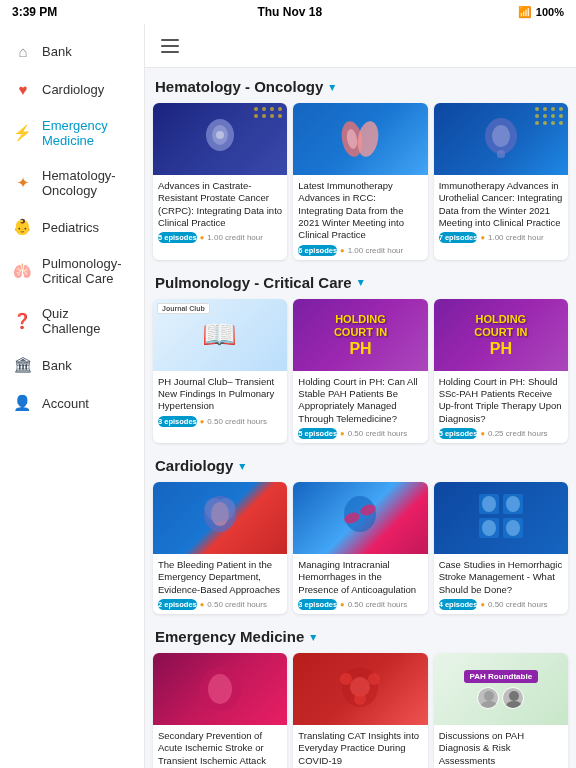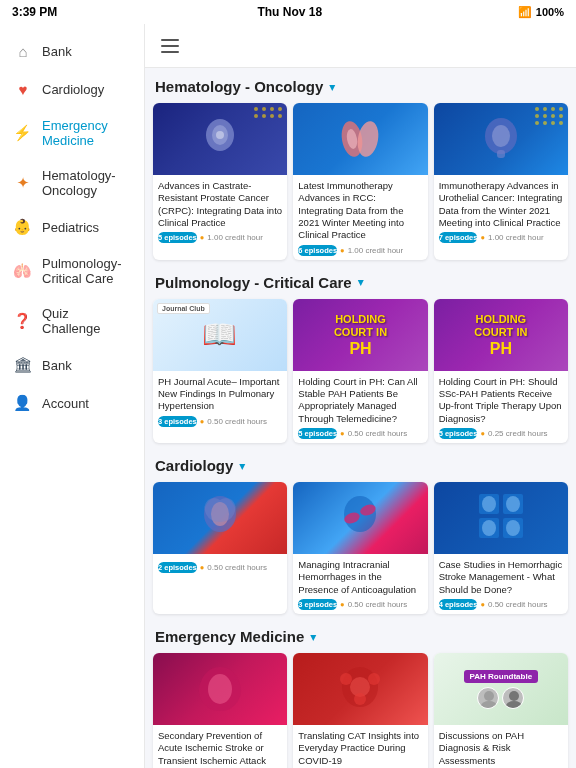--- a/index.html
+++ b/index.html
@@ -436,21 +436,21 @@
         <span class="dropdown-arrow">▾</span>
       </div>
       <div class="cards-row">
 
         <div class="card">
           <div class="card-img-placeholder bg-ph-journal" style="flex-direction:column;">
             <span class="card-badge">Journal Club</span>
             <span style="font-size:28px;">📖</span>
           </div>
           <div class="card-body">
-            <div class="card-desc">PH Journal Acute– Important New Findings In Pulmonary Hypertension</div>
+            <div class="card-desc">PH Journal Club– Transient New Findings In Pulmonary Hypertension</div>
             <div class="card-meta">
               <span class="meta-badge">3 episodes</span>
               <span class="meta-credit">●</span>
               <span>0.50 credit hours</span>
             </div>
           </div>
         </div>
 
         <div class="card">
           <div class="card-img-placeholder bg-holding-court" style="flex-direction:column; gap:2px;">
@@ -494,20 +494,21 @@
 
         <div class="card">
           <div class="card-img-placeholder bg-bleeding">
             <svg width="52" height="56" viewBox="0 0 52 56">
               <ellipse cx="26" cy="24" rx="16" ry="18" fill="#5c6bc0" opacity="0.7"></ellipse>
               <ellipse cx="26" cy="24" rx="9" ry="12" fill="#ef9a9a" opacity="0.5"></ellipse>
               <path d="M26 10 Q32 6 38 10 Q44 16 40 24 Q36 32 26 32 Q16 32 12 24 Q8 16 14 10 Q20 6 26 10Z" fill="#7986cb" opacity="0.4"></path>
             </svg>
           </div>
           <div class="card-body">
+            <div class="card-desc">The Bleeding Patient in the Emergency Department, Evidence-Based Approaches</div>
             <div class="card-meta">
               <span class="meta-badge">2 episodes</span>
               <span class="meta-credit">●</span>
               <span>0.50 credit hours</span>
             </div>
           </div>
         </div>
 
         <div class="card">
           <div class="card-img-placeholder bg-intracranial">

